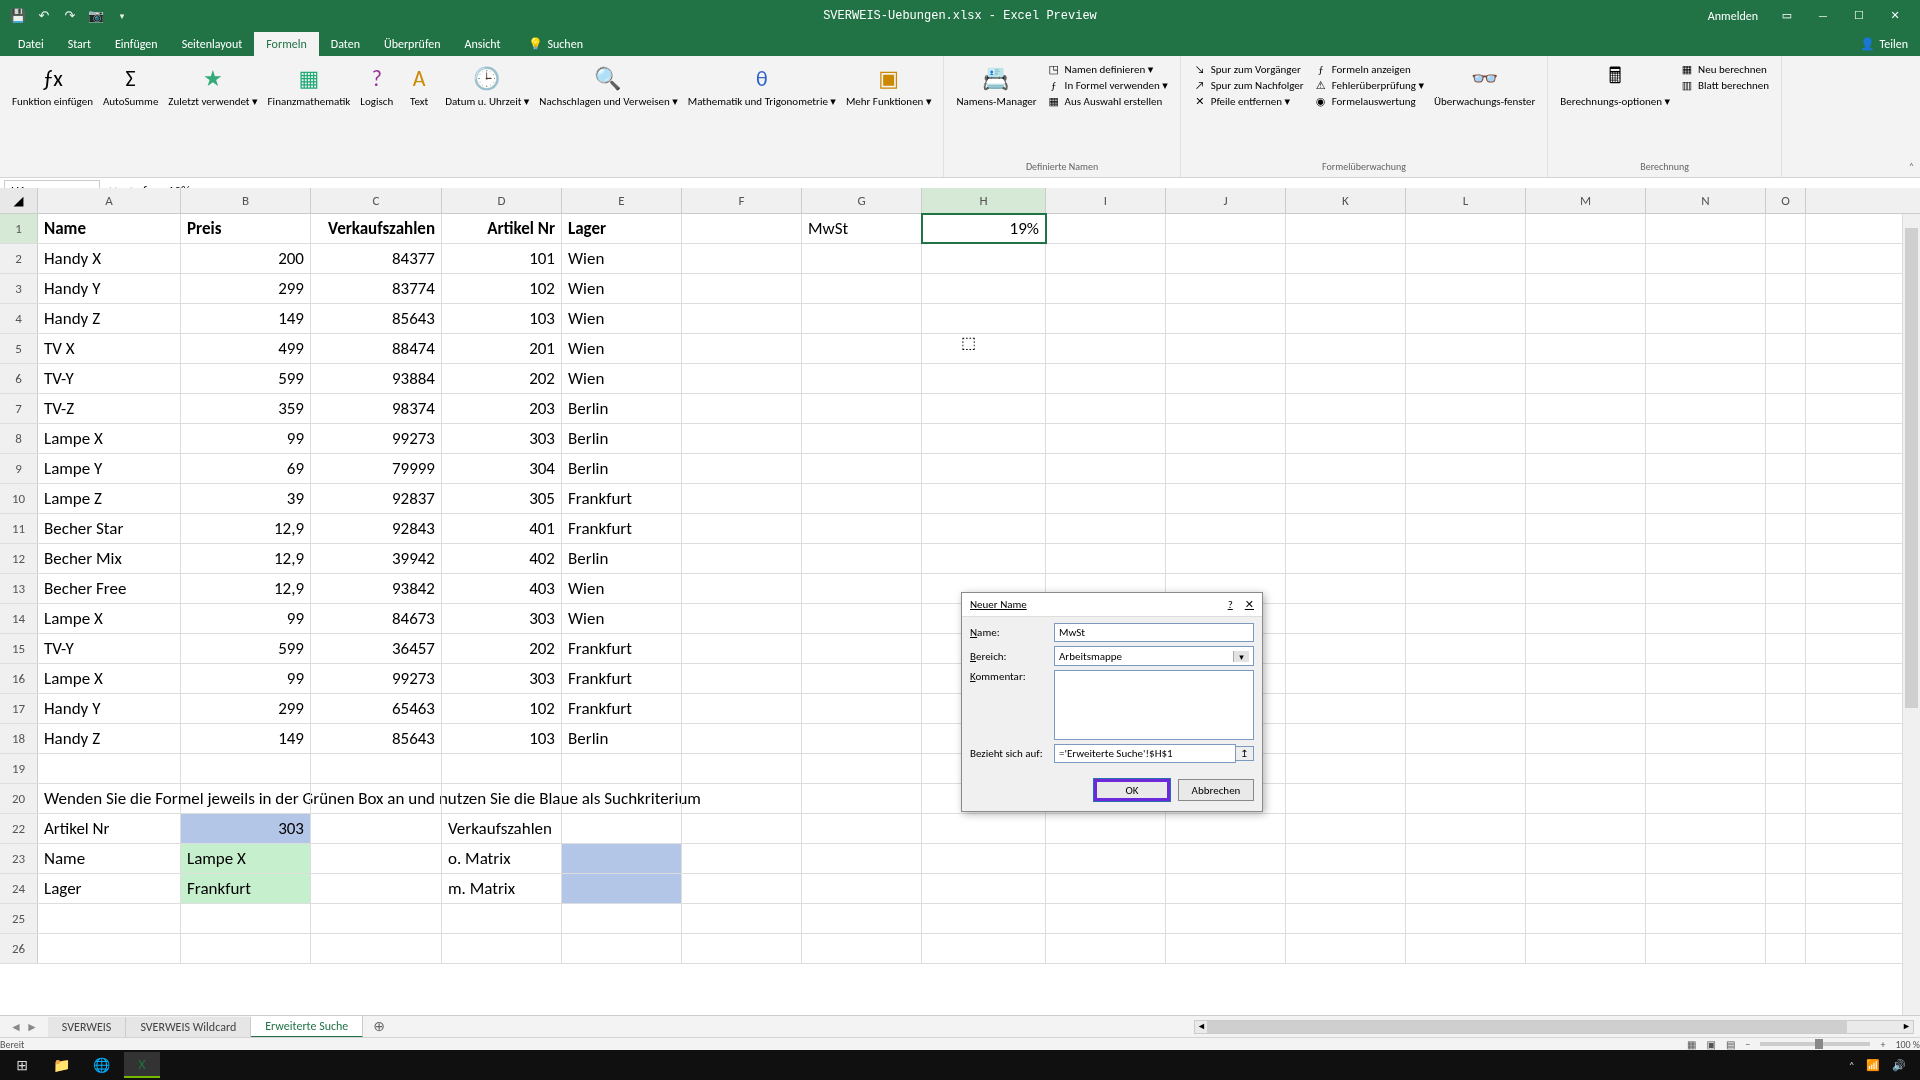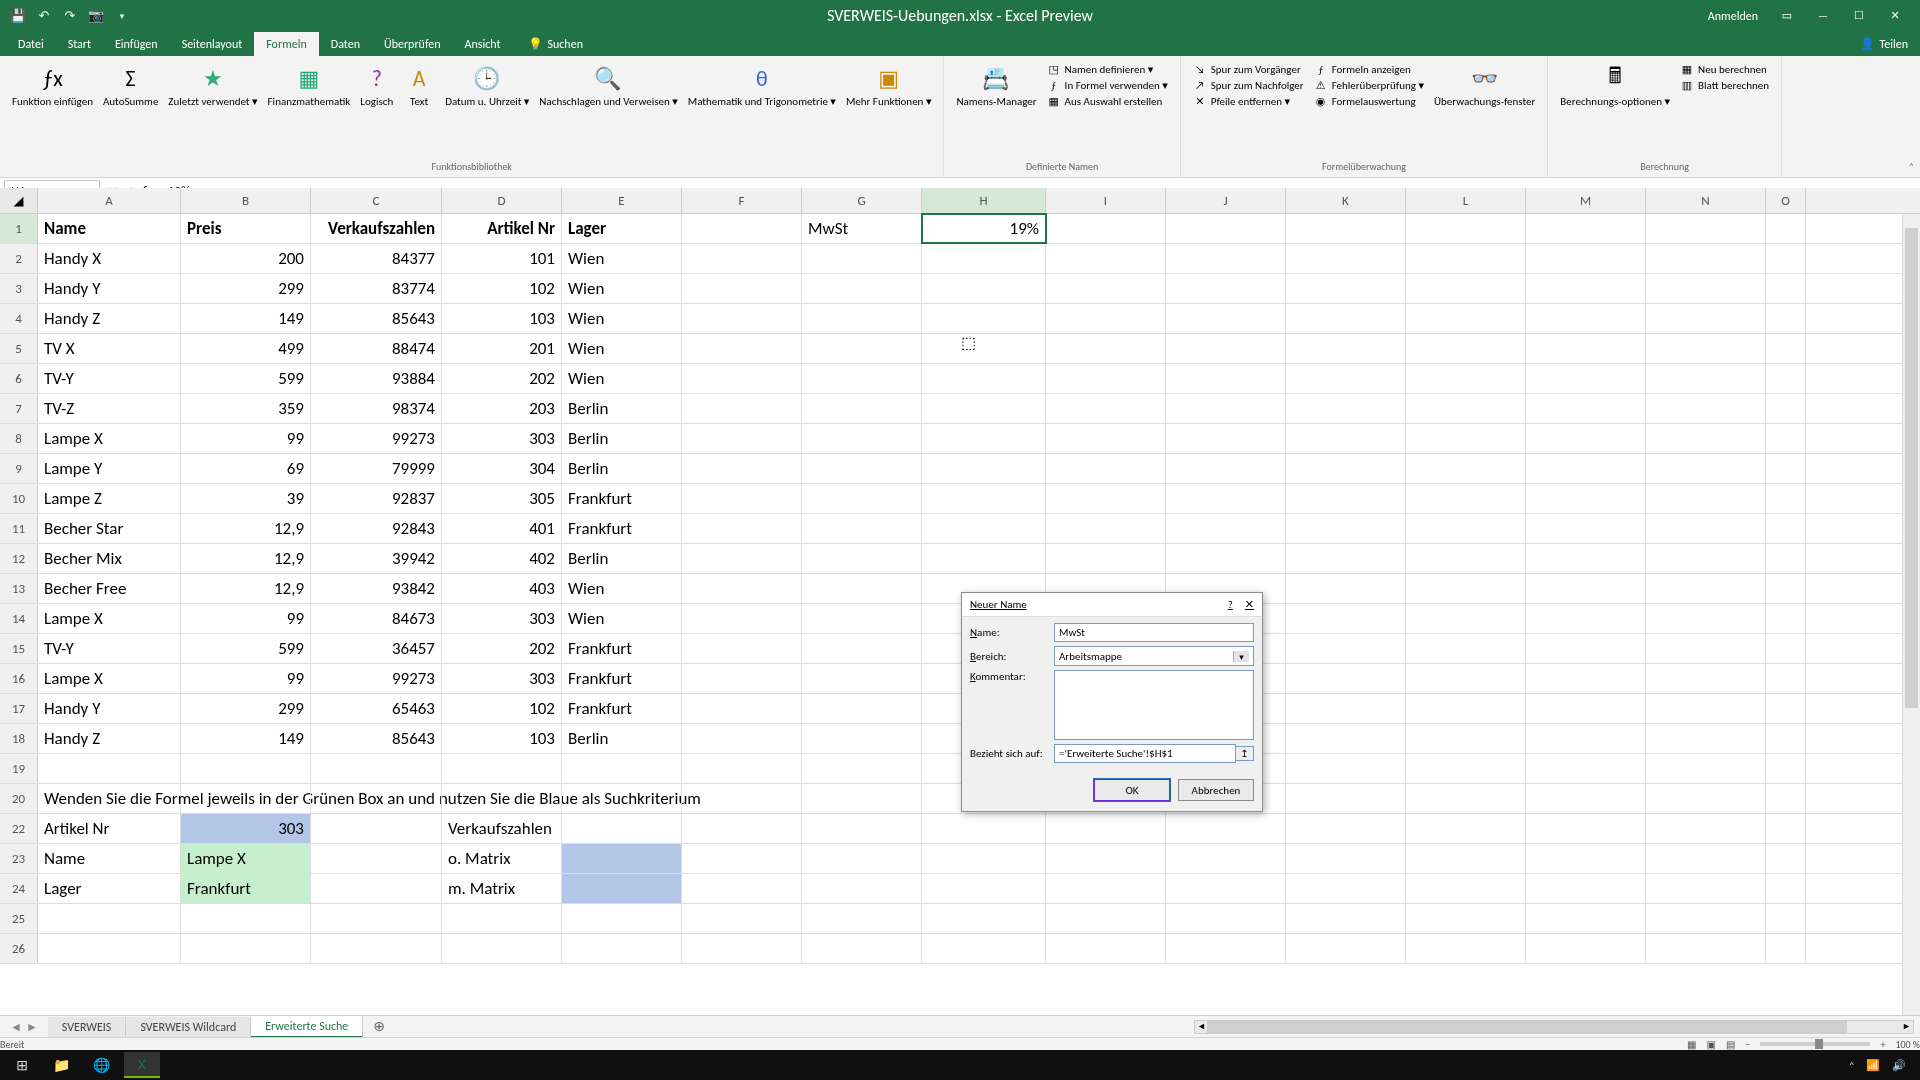--- a/index.html
+++ b/index.html
@@ -2,21 +2,21 @@
 <html><head>
 <meta charset="utf-8">
 <style>
 * { margin: 0; padding: 0; box-sizing: border-box; font-family: "Segoe UI", Calibri, sans-serif; }
 body { background: #fff; overflow: hidden; width: 1920px; height: 1080px; position: relative; }
 
 
 .titlebar { height: 31px; background: #217346; display: flex; align-items: center; color: #fff; font-size: 12px; position: relative; }
 .titlebar .qat { display: flex; gap: 6px; padding-left: 8px; align-items: center; }
 .titlebar .qat-icon { width: 20px; height: 20px; display: flex; align-items: center; justify-content: center; font-size: 13px; opacity: .9; }
-.titlebar .title { position: absolute; left: 50%; transform: translateX(-50%); font-size: 16px; }
+.titlebar .title { position: absolute; left: 50%; transform: translateX(-50%); font-size: 12px; font-family: Liberation Mono, monospace; }
 .titlebar .right { margin-left: auto; display: flex; align-items: center; gap: 12px; padding-right: 8px; }
 .titlebar .win-ctrl { display: flex; gap: 2px; }
 .titlebar .win-btn { width: 34px; height: 20px; display: flex; align-items: center; justify-content: center; font-size: 11px; }
 
 
 .menutabs { height: 25px; background: #217346; display: flex; align-items: flex-end; color: #fff; font-size: 12px; padding-left: 6px; position: relative; }
 .menutabs .tab { padding: 5px 12px; cursor: pointer; }
 .menutabs .tab.active { background: #f3f3f3; color: #217346; }
 .menutabs .search { display: flex; align-items: center; gap: 4px; margin-left: 8px; padding: 5px 8px; }
 .menutabs .share { margin-left: auto; padding: 5px 12px; display: flex; align-items: center; gap: 4px; }
@@ -89,21 +89,21 @@
 .dlg-row input[type=text], .dlg-row .select, .dlg-row textarea { flex: 1; border: 1px solid #7a9ac0; background: #fff; font-size: 11px; padding: 2px 4px; }
 .dlg-row .select { display: flex; align-items: center; height: 20px; justify-content: flex-end; }
 .dlg-row .select .dd { margin-left: auto; width: 16px; text-align: center; background: #e3e3e3; border-left: 1px solid #aaa; font-size: 9px; }
 .dlg-row.ta { align-items: flex-start; }
 .dlg-row textarea { height: 70px; resize: none; }
 .dlg-row .ref { display: flex; flex: 1; align-items: center; }
 .dlg-row .ref input { flex: 1; border: 1px solid #7a9ac0; padding: 2px 4px; font-size: 11px; }
 .dlg-row .ref .refbtn { width: 18px; border: 1px solid #7a9ac0; border-left: none; background: #eee; text-align: center; font-size: 10px; }
 .dlg-btns { display: flex; justify-content: flex-end; gap: 8px; padding: 6px 8px 10px; }
 .dlg-btns button { width: 76px; height: 22px; border: 1px solid #8a8a8a; background: #e9e9e9; font-size: 11px; }
-.dlg-btns button.primary { border: 1px solid #6d28d9; outline: 1px solid #2a6fb0; }
+.dlg-btns button.primary { border: 3px solid #6d28d9; outline: 1px solid #2a6fb0; }
 
 
 .vscroll { position: absolute; right: 0; top: 214px; bottom: 35px; width: 18px; background: #f0f0f0; border-left: 1px solid #ddd; }
 .vscroll .thumb { position: absolute; top: 14px; left: 2px; right: 2px; height: 480px; background: #cfcfcf; }
 
 
 .win-taskbar { position: absolute; bottom: 0; left: 0; right: 0; height: 30px; background: #101010; display: flex; align-items: center; padding: 0 4px; gap: 4px; z-index: 200; }
 .win-taskbar .tb { width: 36px; height: 26px; display: flex; align-items: center; justify-content: center; color: #ddd; font-size: 14px; }
 .win-taskbar .tb.active { background: #333; border-bottom: 2px solid #76b900; }
 .win-taskbar .clock { margin-left: auto; color: #ddd; font-size: 11px; padding-right: 10px; display:flex; gap:12px; align-items:center;}
@@ -194,21 +194,20 @@
         </div>
       <div class="ribbon-btn">
           <div class="ric" style="color:#36c;">θ</div>
           <div class="rlabel">Mathematik und Trigonometrie ▾</div>
         </div>
       <div class="ribbon-btn">
           <div class="ric" style="color:#c80;">▣</div>
           <div class="rlabel">Mehr Funktionen ▾</div>
         </div>
     </div>
-    <div class="rg-label">Funktionsbibliothek</div>
   </div>
 
   <div class="ribbon-group">
     <div class="rg-content">
       <div class="ribbon-btn">
           <div class="ric">📇</div>
           <div class="rlabel">Namens-Manager</div>
         </div>
       <div class="ribbon-small-list">
         <div class="ribbon-small">

